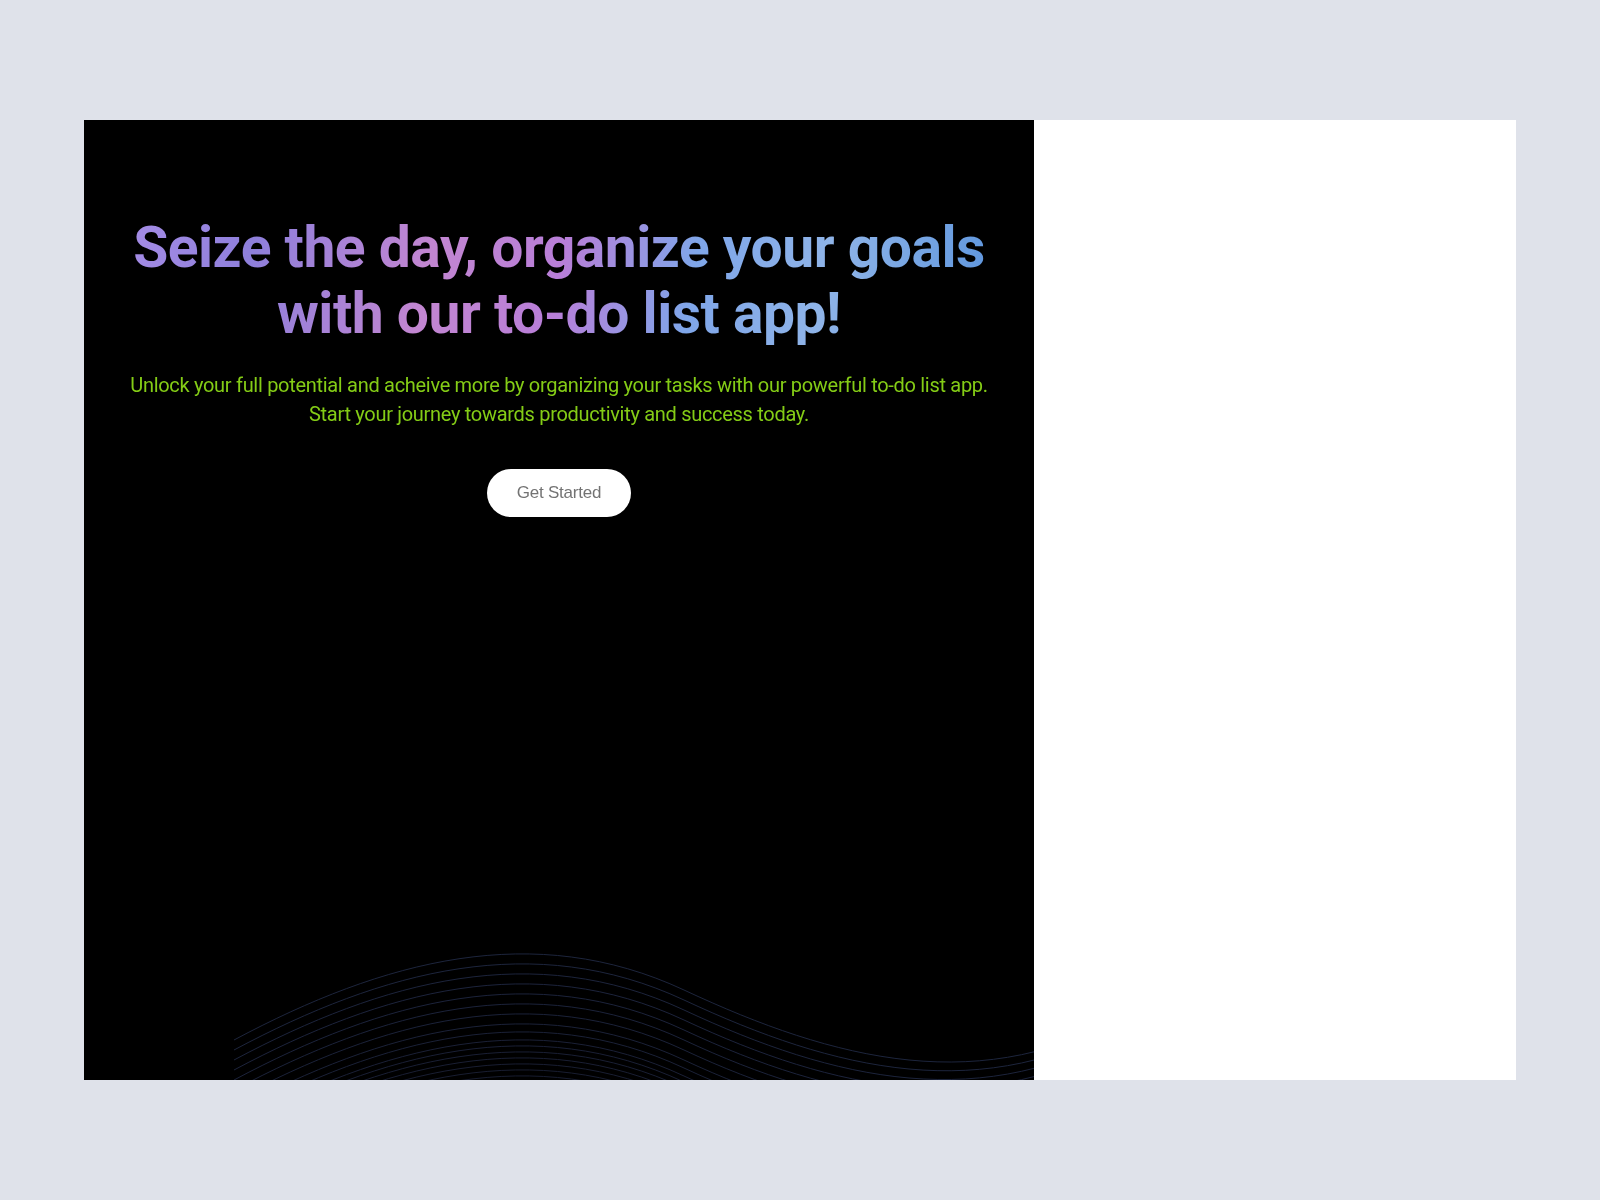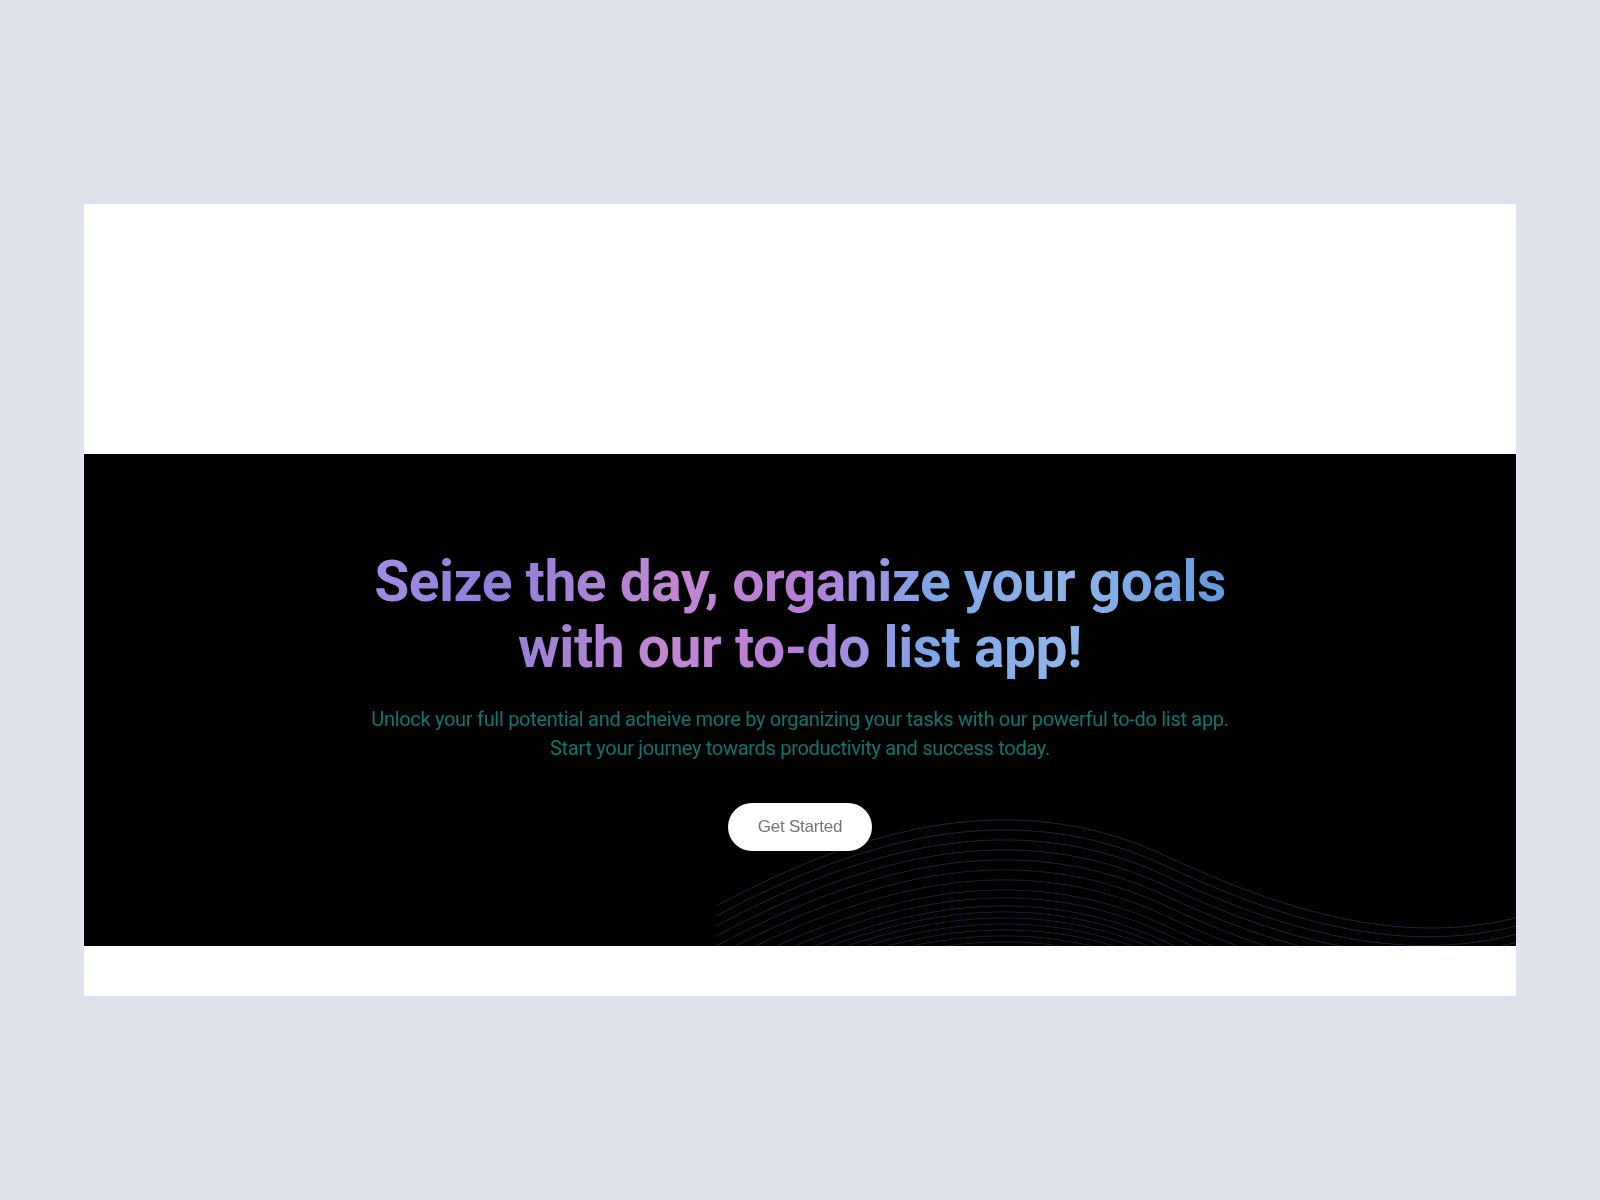--- a/index.html
+++ b/index.html
@@ -14,23 +14,23 @@
       width: 1600px;
       height: 1200px;
       display: flex;
       align-items: center;
       justify-content: center;
     }
 
     .page-frame {
       background: #ffffff;
       width: 1432px;
-      height: 792px;
+      height: 960px;
       display: flex;
-      flex-direction: column;
+      flex-direction: row;
     }
 
     .top-spacer {
       height: 250px;
       background: #ffffff;
     }
 
     .hero-section {
       background: #000000;
       position: relative;
@@ -66,21 +66,21 @@
       background: linear-gradient(100deg, #a68de6 0%, #8e7fdb 15%, #c286d1 35%, #b87ed8 50%, #7fa6e9 65%, #8fb4e8 80%, #5b94dd 100%);
       -webkit-background-clip: text;
       background-clip: text;
       -webkit-text-fill-color: transparent;
       margin-bottom: 25px;
     }
 
     .hero-subtitle {
       font-size: 20px;
       line-height: 1.45;
-      color: #0f766e;
+      color: #84cc16;
       margin-bottom: 40px;
       letter-spacing: -0.3px;
     }
 
     .cta-button {
       background: #ffffff;
       color: #737373;
       border: none;
       border-radius: 999px;
       padding: 14px 30px;

